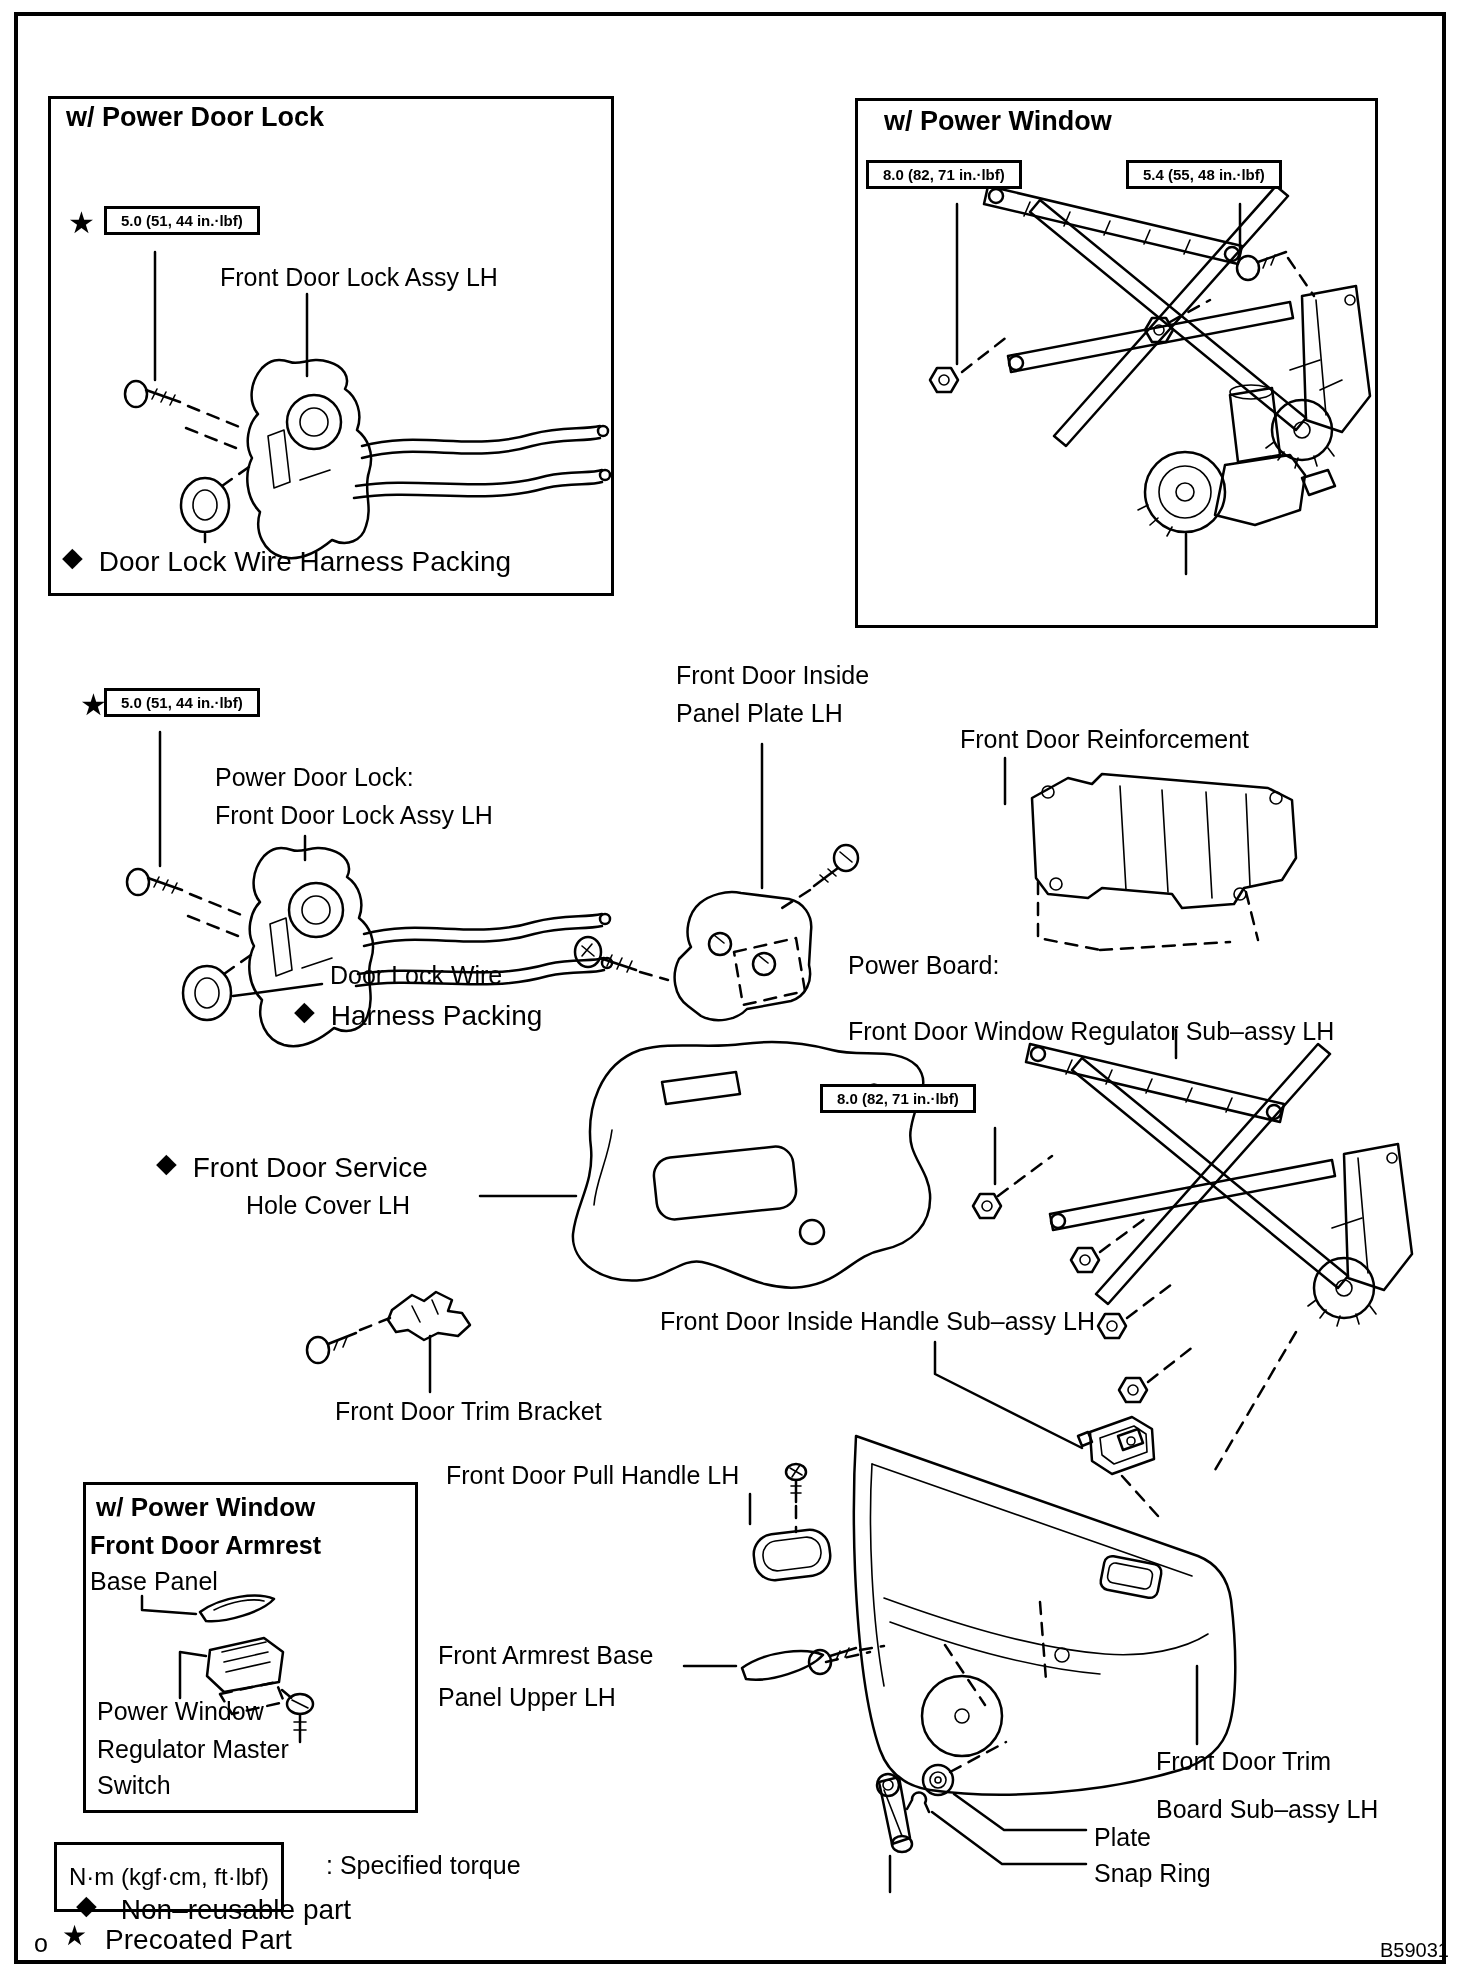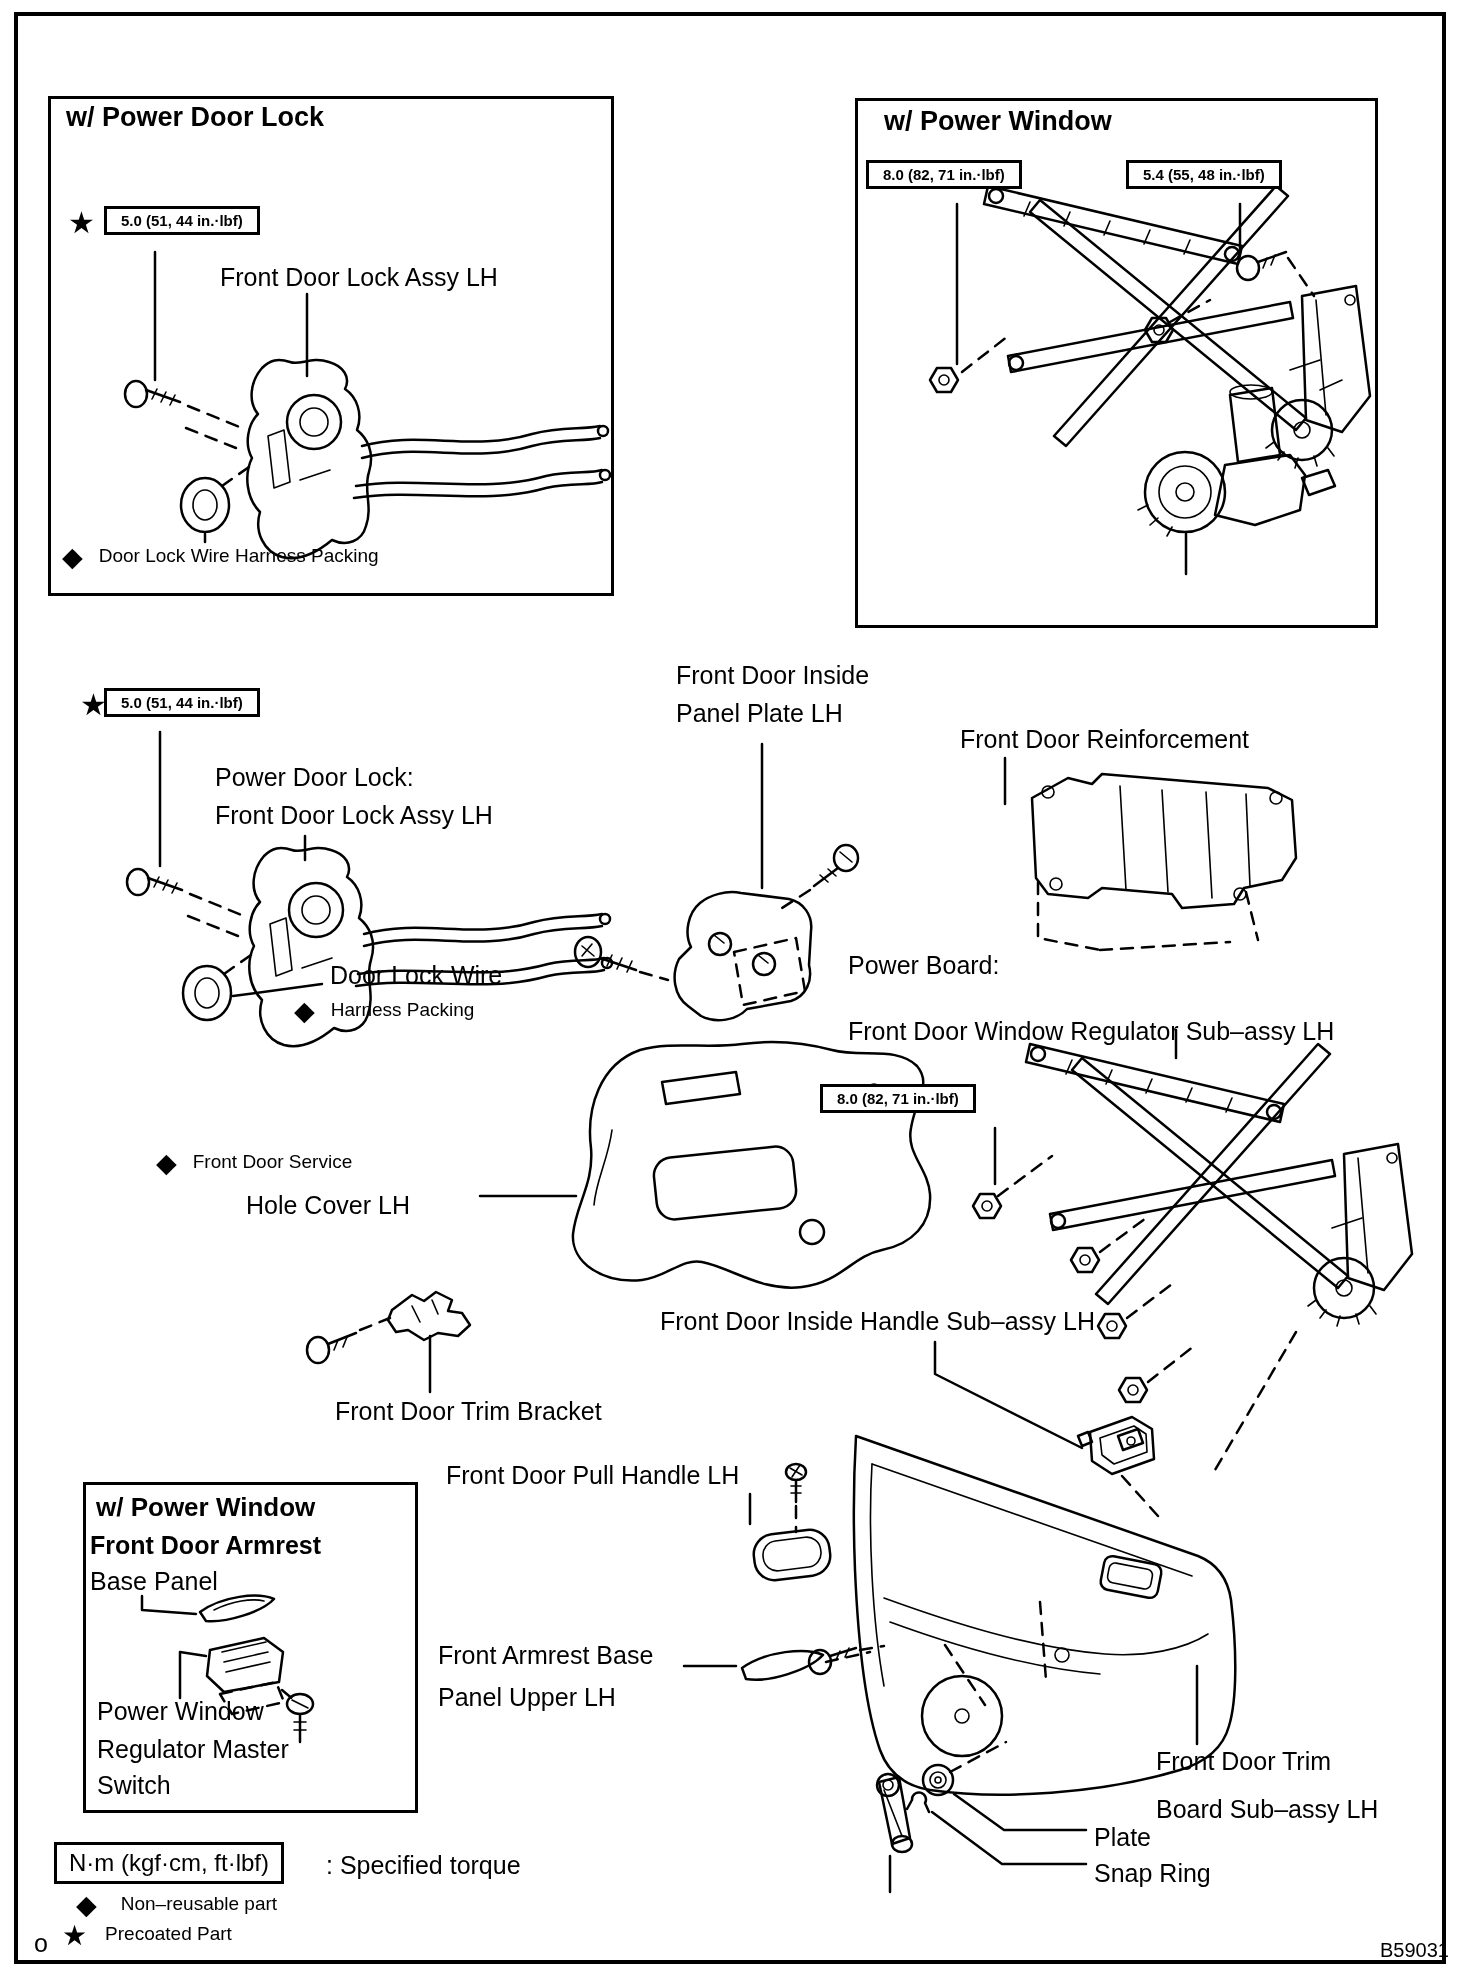--- a/index.html
+++ b/index.html
@@ -7,26 +7,26 @@
           font-family:"Liberation Sans", sans-serif;overflow:hidden;}
   .frame{position:absolute;border:3px solid #000;background:transparent;}
   #page-frame{left:14px;top:12px;width:1424px;height:1944px;border-width:4px;}
   #box-a{left:48px;top:96px;width:560px;height:494px;}
   #box-b{left:855px;top:98px;width:517px;height:524px;}
   #box-c{left:83px;top:1482px;width:329px;height:325px;}
   .lbl{position:absolute;font-size:25px;line-height:1.25;white-space:nowrap;}
   .ttl{position:absolute;font-size:27px;font-weight:bold;white-space:nowrap;}
   .tq{position:absolute;border:3px solid #000;font-weight:bold;font-size:15px;
       padding:3px 14px;white-space:nowrap;background:#fff;}
-  .nmbox{position:absolute;border:3px solid #000;font-size:24px;padding:4px 12px;
+  .nmbox{position:absolute;border:3px solid #000;font-size:24px;padding:18px 12px;
       white-space:nowrap;background:#fff;}
   .sym{font-size:27px;line-height:1;}
   .star{font-size:30px;}
   .row{position:absolute;display:flex;align-items:flex-start;gap:16px;white-space:nowrap;}
-  .row .lbl2{font-size:19px;line-height:1.25;}
+  .row .lbl2{font-size:28px;line-height:1.25;}
   .small{font-size:20px;}
   svg{position:absolute;left:0;top:0;}
   svg *{stroke:#000;fill:none;stroke-width:2.5;stroke-linecap:round;stroke-linejoin:round;}
   svg .dash{stroke-dasharray:12 9;}
   svg .thin{stroke-width:1.6;}
 </style>
 </head>
 <body>
 
 <div id="canvas">

